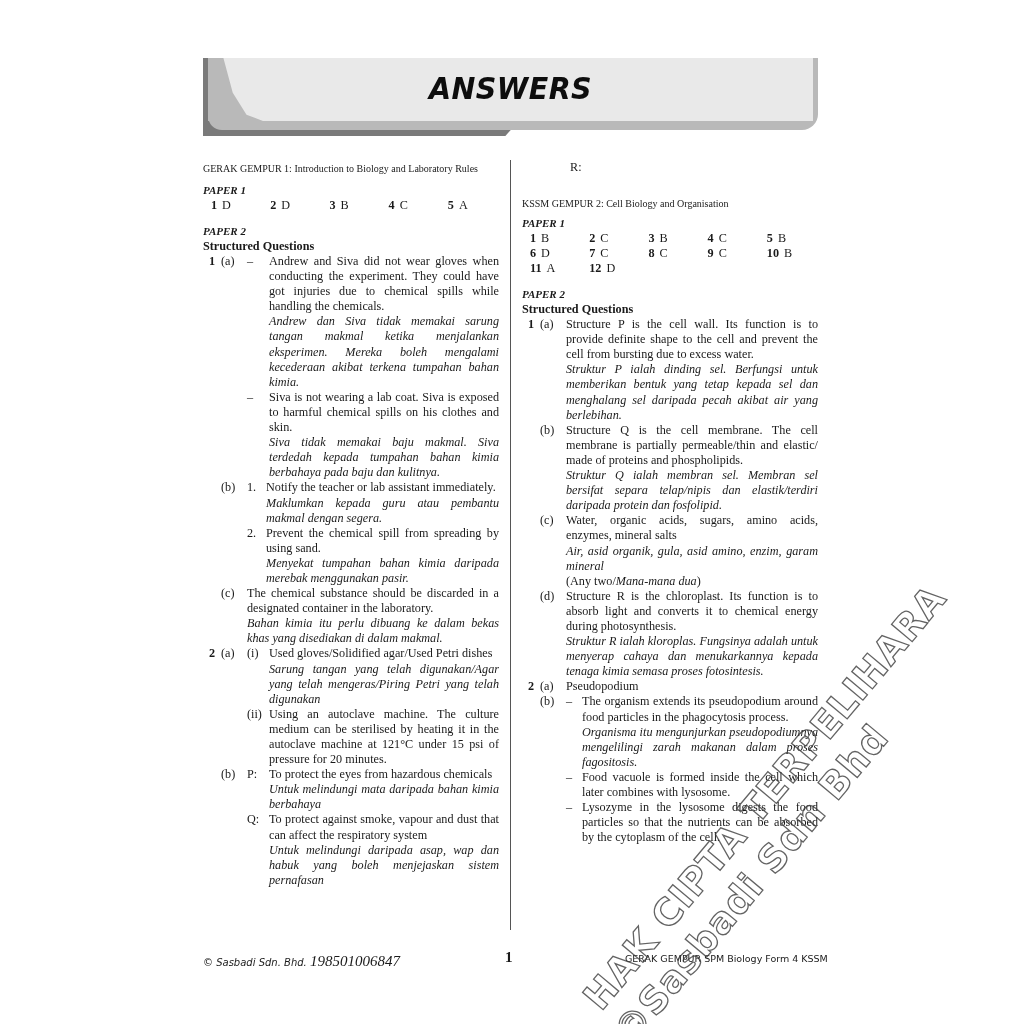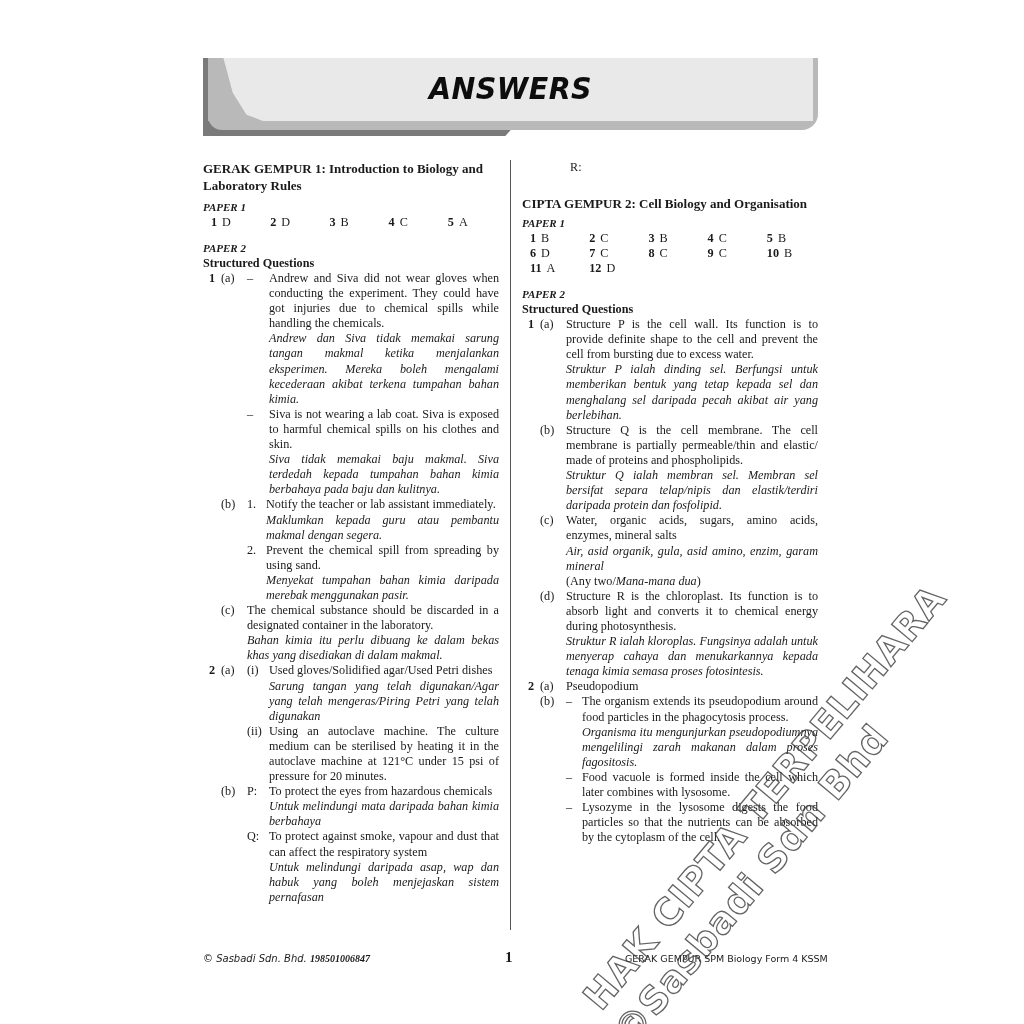--- a/index.html
+++ b/index.html
@@ -19,41 +19,41 @@
   .banner .title { position:absolute; left:0; right:0; top:12px; text-align:center;
                    font-family:"DejaVu Sans","Liberation Sans",sans-serif; font-weight:bold;
                    font-size:31px; letter-spacing:0.5px; color:#0d0d0d; transform:scaleX(0.92); }
 
   
   .col { position:absolute; top:160px; font-size:12.2px; line-height:15.1px; }
   .col-left { left:203px; width:296px; }
   .col-right { left:522px; width:296px; }
   .divider { position:absolute; left:510px; top:160px; width:1px; height:770px; background:#555; }
 
-  .sec-title { font-weight:bold; font-size:13px; line-height:17px; margin:0 0 6px 0; }
+  .sec-title { font-weight:normal; font-size:10px; line-height:17px; margin:0 0 6px 0; }
   .paper { font-weight:bold; font-size:11px; line-height:15px; margin-top:4px;font-style:italic; }
   .sub { font-weight:bold; line-height:15px; }
   .mcq { display:grid; grid-template-columns:repeat(5, 1fr); line-height:15px; margin-bottom:11px; }
   .mcq .ans b { font-weight:bold; margin-right:5px; }
   .mcq .ans { white-space:nowrap; padding-left:8px; }
 
   .q { display:flex; }
   .qn { width:18px; text-align:right; font-weight:bold; flex:none; padding-right:6px; box-sizing:border-box; }
   .part { width:26px; flex:none; }
   .body { flex:1; }
   .row { display:flex; }
   .mk { flex:none; width:16px; }
   .mk-wide { flex:none; width:22px; }
   .mk-p { flex:none; width:19px; }
   .txt { flex:1; text-align:justify; }
   .it { font-style:italic; }
 
   .footer { position:absolute; top:953px; font-size:10.5px; }
   .f-left { left:203px; font-family:"DejaVu Sans","Liberation Sans",sans-serif; font-style:italic; font-size:10px; }
-  .f-left .num { font-family:"Liberation Serif",serif; font-size:10px;font-weight:bold; }
+  .f-left .num { font-family:"Liberation Serif",serif; font-size:15px; }
   .f-center { left:505px; top:949px; font-size:15px; font-weight:bold; }
   .f-right { left:625px; font-family:"DejaVu Sans","Liberation Sans",sans-serif; font-size:9.5px; }
   .f-right b { font-weight:normal; }
 
   .watermark { position:absolute; left:590px; top:730px; width:330px; height:300px; pointer-events:none; }
   .wm1, .wm2 { position:absolute; font-family:"DejaVu Sans","Liberation Sans",sans-serif; font-weight:bold;
                color:transparent; -webkit-text-stroke:1.3px rgba(60,60,60,0.8); transform-origin:left bottom;
                transform:rotate(-50deg); white-space:nowrap; }
   .wm1 { left:18px; top:245px; font-size:37px; letter-spacing:1px; }
   .wm2 { left:48px; top:280px; font-size:37px; letter-spacing:1px; }
@@ -177,21 +177,21 @@
       </div>
     </div>
   </div>
 </div>
 
 <div class="col col-right">
   <div class="row" style="padding-left:48px;">
     <div class="mk-wide">R:</div>
   </div>
 
-  <div class="sec-title" style="margin-top:20px;margin-bottom:2px;">CIPTA GEMPUR 2: Cell Biology and Organisation</div>
+  <div class="sec-title" style="margin-top:20px;margin-bottom:2px;">KSSM GEMPUR 2: Cell Biology and Organisation</div>
   <div class="paper">PAPER 1</div>
   <div class="mcq" id="mcq-right">
       <div class="ans"><b>1</b><span>B</span></div>
       <div class="ans"><b>2</b><span>C</span></div>
       <div class="ans"><b>3</b><span>B</span></div>
       <div class="ans"><b>4</b><span>C</span></div>
       <div class="ans"><b>5</b><span>B</span></div>
       <div class="ans"><b>6</b><span>D</span></div>
       <div class="ans"><b>7</b><span>C</span></div>
       <div class="ans"><b>8</b><span>C</span></div>

